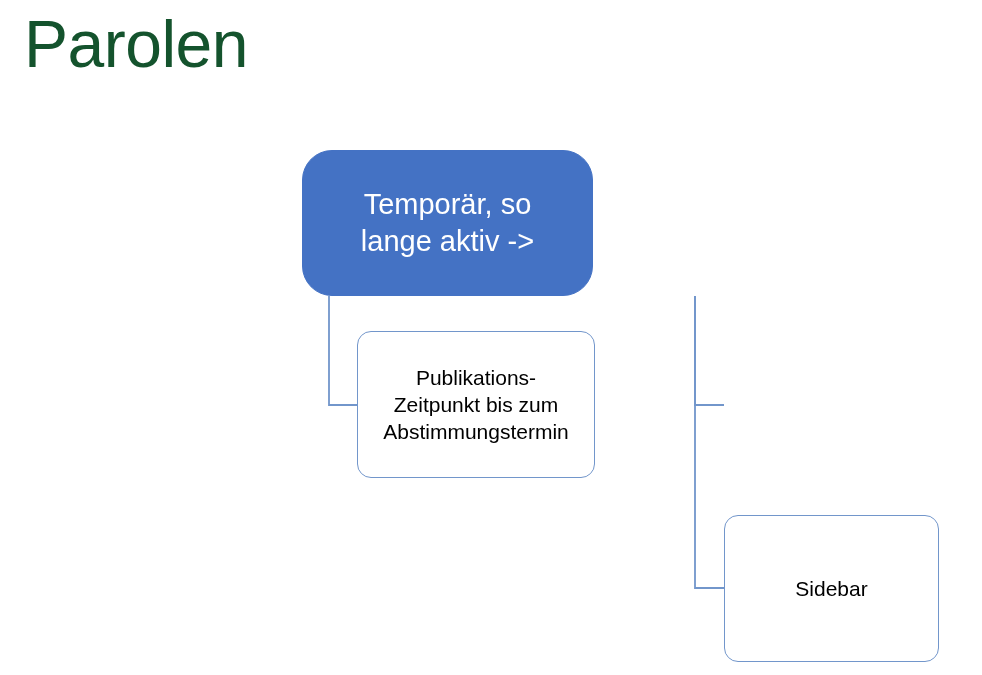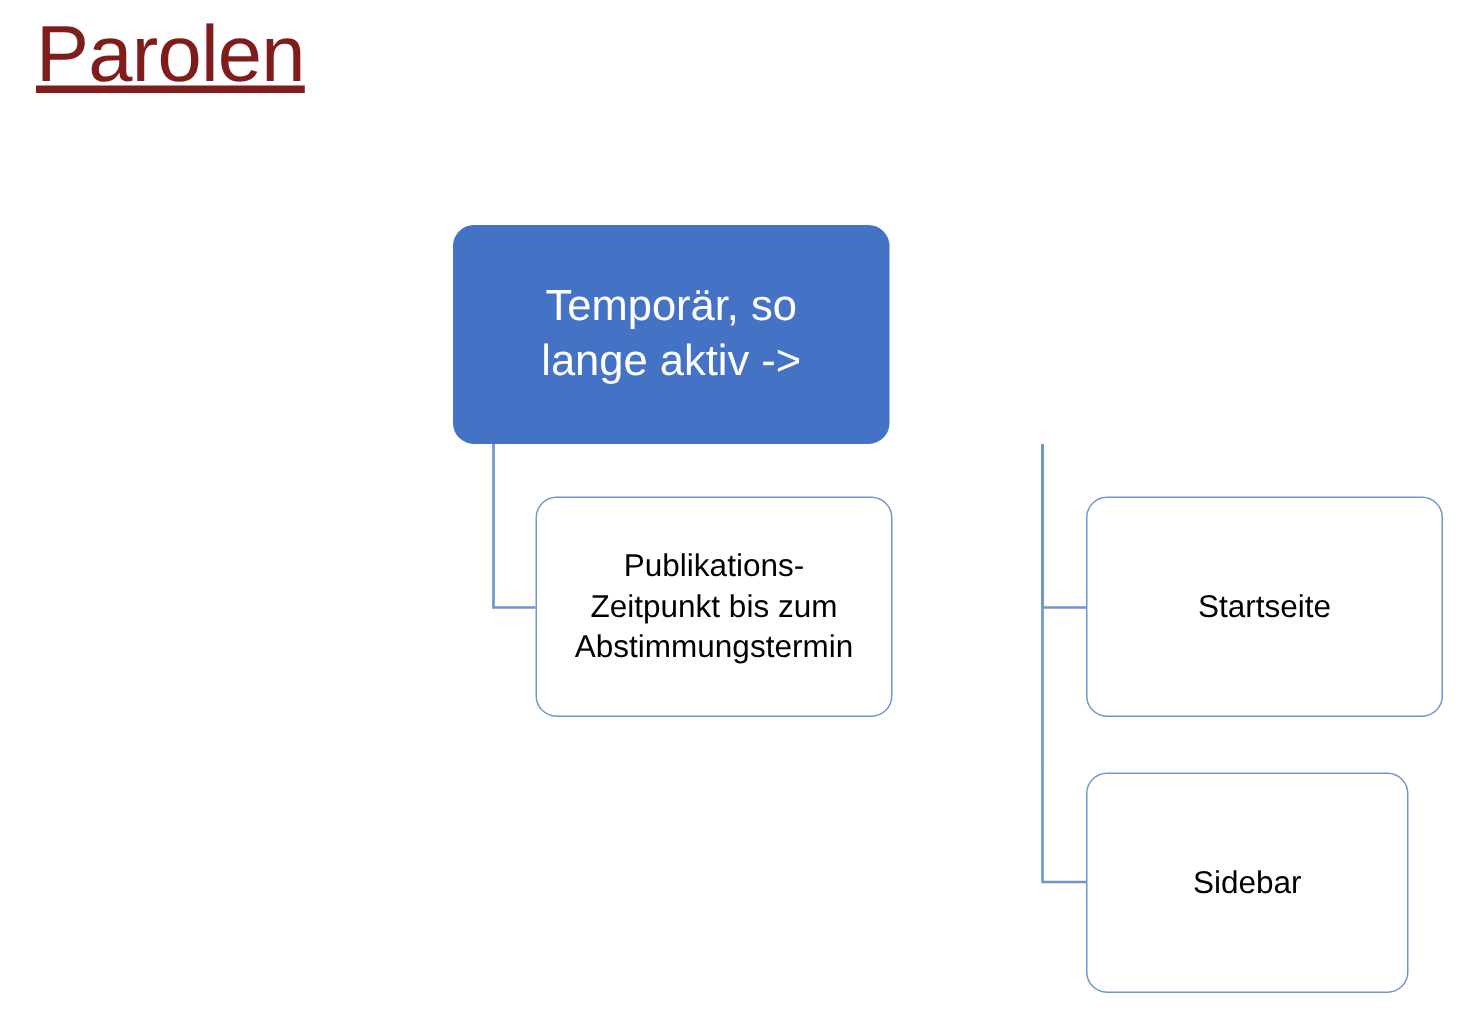--- a/index.html
+++ b/index.html
@@ -17,27 +17,26 @@
     height: 675px;
     background: #ffffff;
     overflow: hidden;
   }
 
   
   .slide-title {
     position: absolute;
     left: 24px;
     top: 8px;
-    font-size: 53px;
+    font-size: 66px;
     line-height: 1.1;
     font-weight: 400;
-    color: #7f1d1d;
+    color: #14532d;
     letter-spacing: -0.5px;
     white-space: nowrap;
-    text-decoration: underline;
   }
 
   
   .connectors {
     position: absolute;
     left: 0;
     top: 0;
     width: 982px;
     height: 675px;
     pointer-events: none;
@@ -68,21 +67,21 @@
     font-size: 21px;
     line-height: 1.3;
   }
   .node-label {
     display: block;
     padding: 0 8px;
     white-space: pre-line;
   }
 
   
-  #node-temporaer { left: 302px; top: 150px; width: 291px; height: 146px; }
+  #node-temporaer { left: 302px; top: 150px; width: 291px; height: 146px; border-radius: 30px; }
   #node-darstellung { left: 669px; top: 150px; width: 292px; height: 146px; }
   #node-publikations { left: 357px; top: 331px; width: 238px; height: 147px; }
   #node-startseite { left: 724px; top: 331px; width: 238px; height: 147px; }
   #node-sidebar { left: 724px; top: 515px; width: 215px; height: 147px; }
 </style>
 </head>
 <body>
 
 <div id="slide">
 
@@ -102,21 +101,18 @@
 lange aktiv -&gt;</span>
   </div>
 
 
   <div class="node node-child" id="node-publikations">
     <span class="node-label">Publikations-
 Zeitpunkt bis zum
 Abstimmungstermin</span>
   </div>
 
-  <div class="node node-child" id="node-startseite">
-    <span class="node-label">Startseite</span>
-  </div>
 
   <div class="node node-child" id="node-sidebar">
     <span class="node-label">Sidebar</span>
   </div>
 
 </div>
 
 </body></html>

